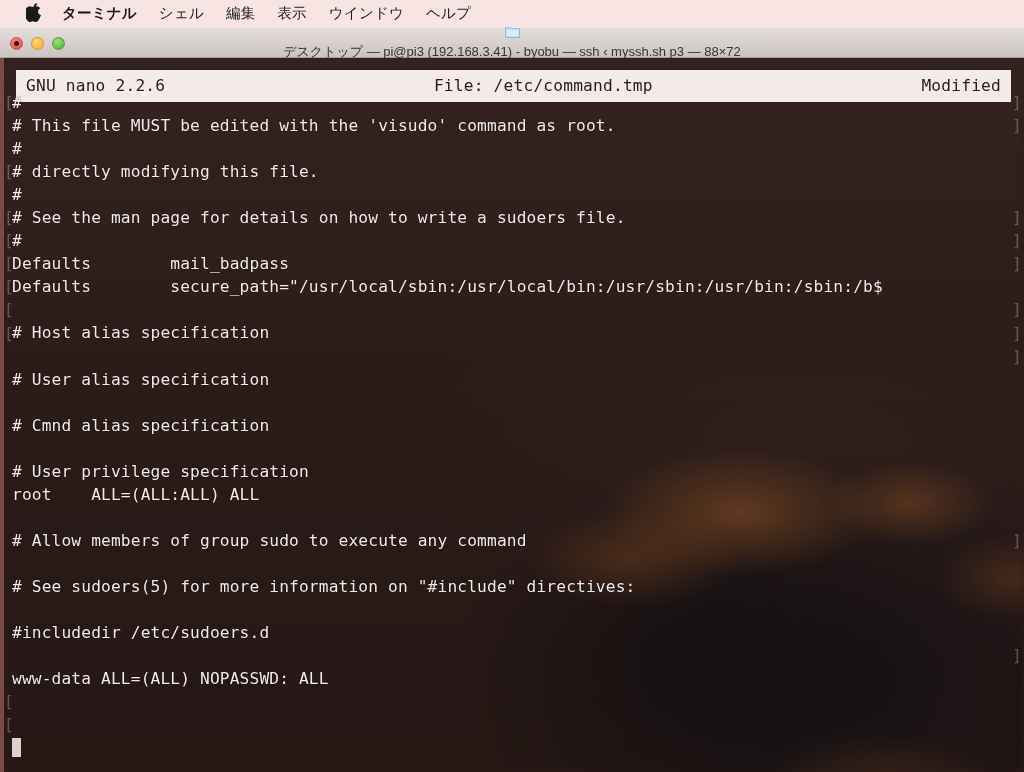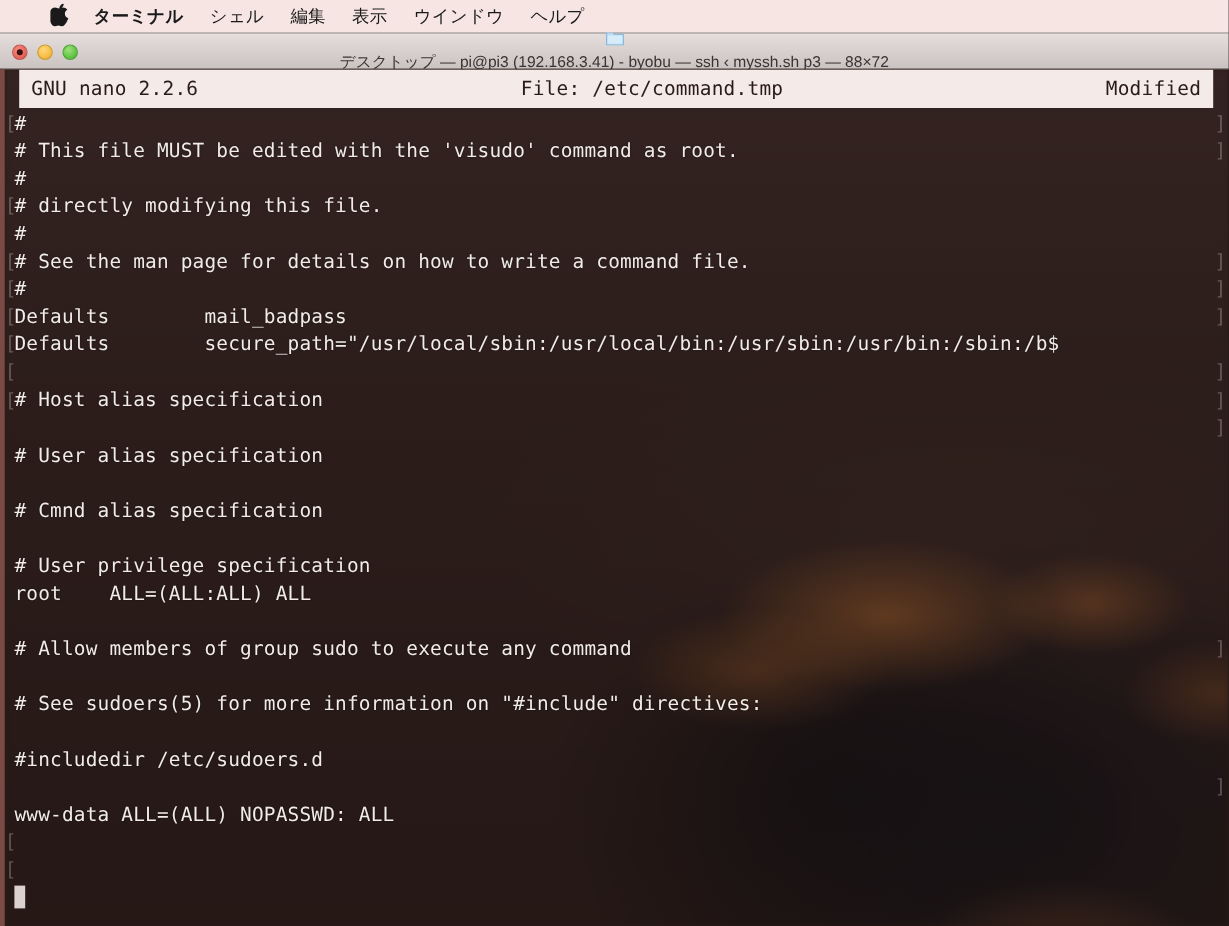--- a/index.html
+++ b/index.html
@@ -25,21 +25,21 @@
   
   #menubar {
     position: absolute;
     top: 0; left: 0;
     width: 1024px;
     height: 27px;
     background: #f7e5e4;
     display: flex;
     align-items: center;
     box-sizing: border-box;
-    padding-left: 42px;
+    padding-left: 26px;
     z-index: 40;
   }
   #menubar .apple {
     width: 16px;
     height: 19px;
     margin-right: 20px;
     position: relative;
     top: -1px;
     flex: 0 0 auto;
   }
@@ -162,21 +162,21 @@
     height: 100%;
     font-family: "DejaVu Sans Mono", "Liberation Mono", monospace;
     font-size: 16.2px;
     line-height: 23.05px;
     color: #f2ece8;
   }
 
   
   #nano-header {
     position: absolute;
-    top: 0;
+    top: 12px;
     left: 12px;
     width: 995px;
     height: 25px;
     background: #f4eae7;
     color: #2a1b18;
     display: flex;
     align-items: center;
     font-family: "DejaVu Sans Mono", "Liberation Mono", monospace;
     font-size: 16.2px;
     box-sizing: border-box;
@@ -272,21 +272,21 @@
           <span class="hdr-file">File: /etc/command.tmp</span>
           <span class="hdr-state">Modified</span>
         </div>
 
         <div id="lines">
             <div class="tline">#</div>
             <div class="tline"># This file MUST be edited with the 'visudo' command as root.</div>
             <div class="tline">#</div>
             <div class="tline"># directly modifying this file.</div>
             <div class="tline">#</div>
-            <div class="tline"># See the man page for details on how to write a command file.</div>
+            <div class="tline"># See the man page for details on how to write a sudoers file.</div>
             <div class="tline">#</div>
             <div class="tline">Defaults        mail_badpass</div>
             <div class="tline">Defaults        secure_path="/usr/local/sbin:/usr/local/bin:/usr/sbin:/usr/bin:/sbin:/b$</div>
             <div class="tline"></div>
             <div class="tline"># Host alias specification</div>
             <div class="tline"></div>
             <div class="tline"># User alias specification</div>
             <div class="tline"></div>
             <div class="tline"># Cmnd alias specification</div>
             <div class="tline"></div>

